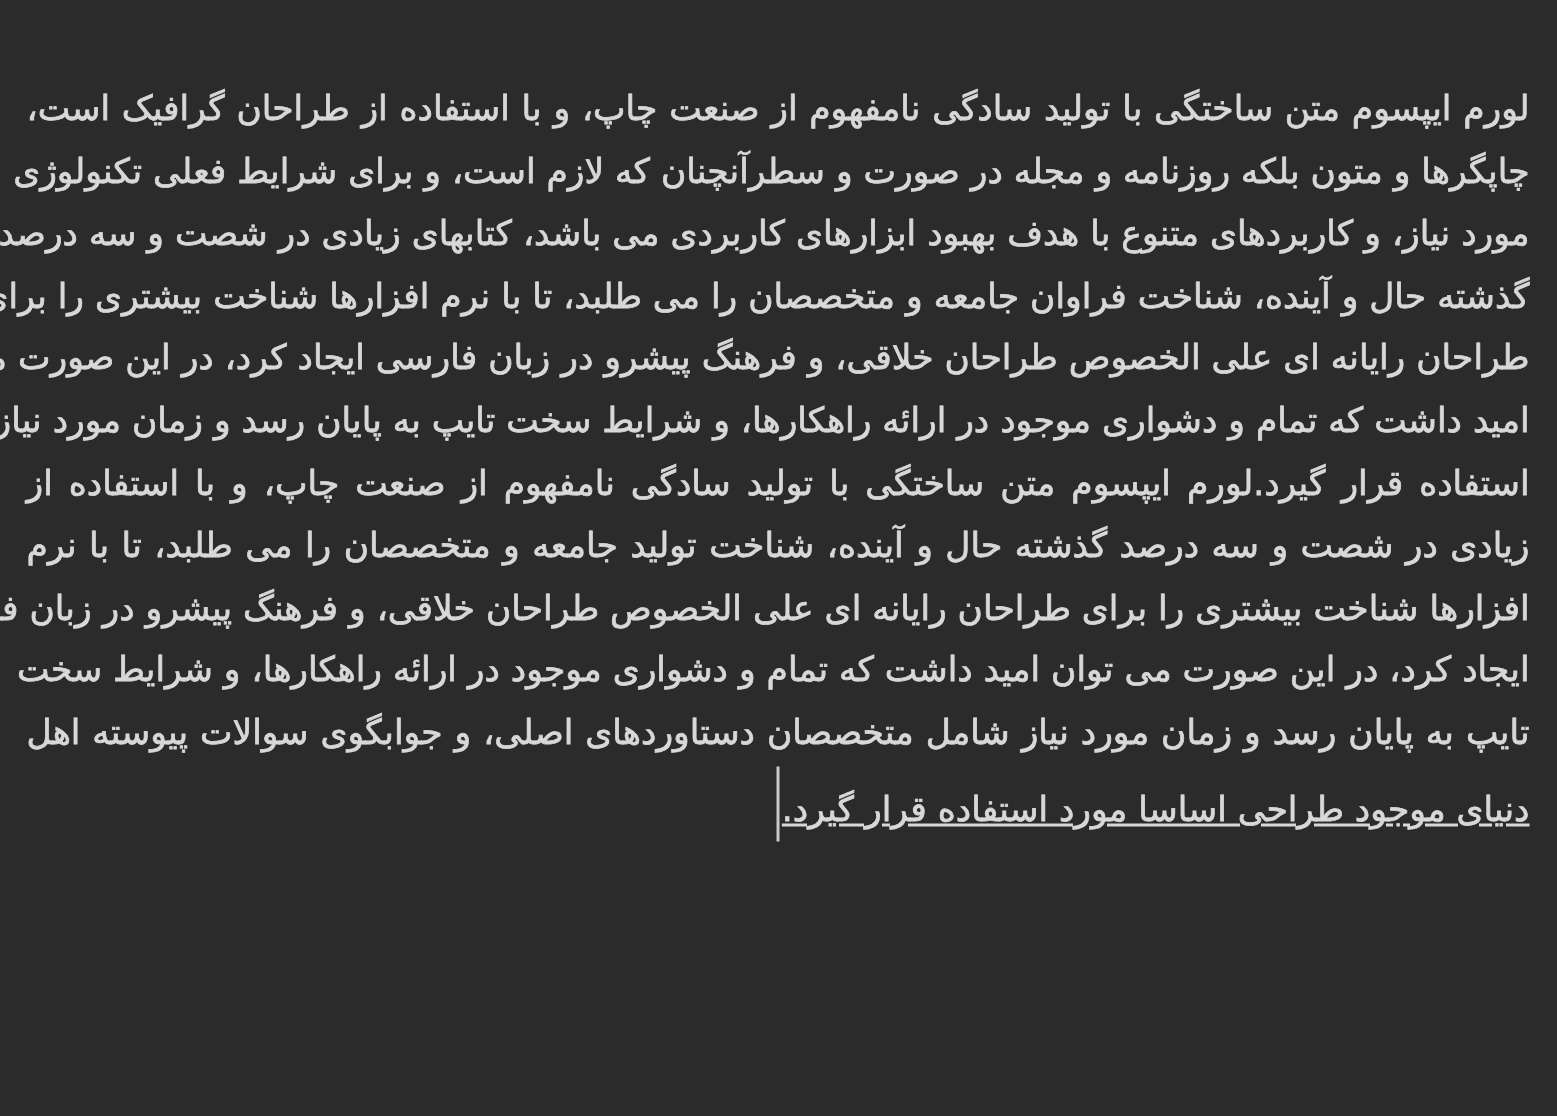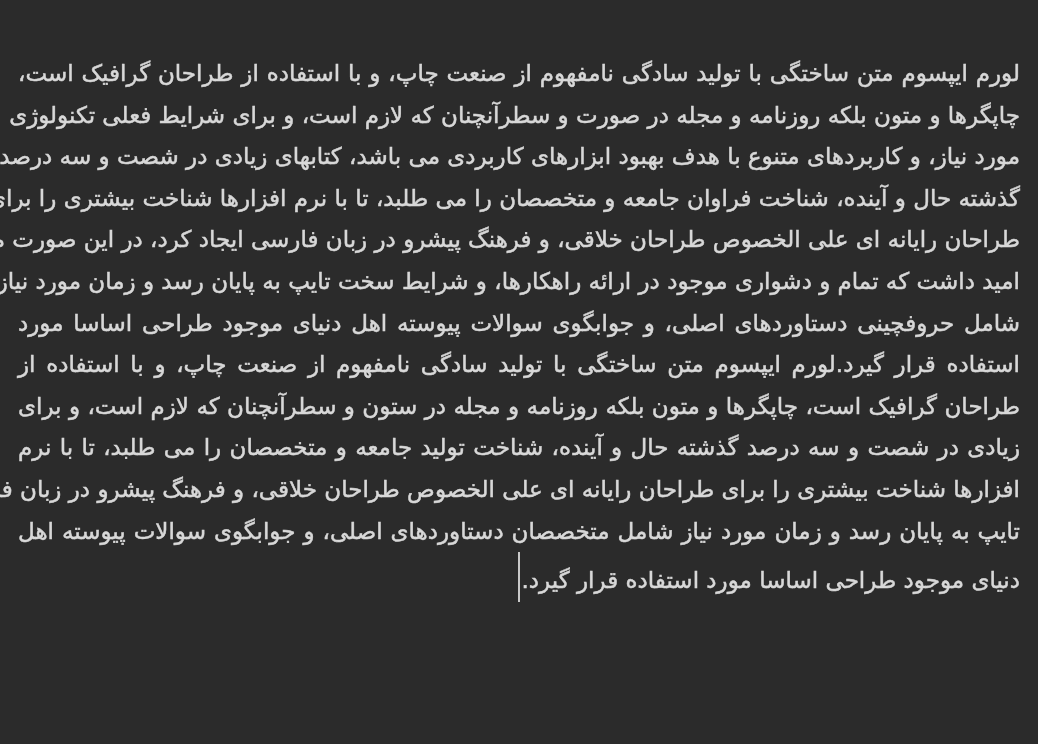--- a/index.html
+++ b/index.html
@@ -32,40 +32,40 @@
     height: 41.6px;
     white-space: nowrap;
     text-align: justify;
     text-align-last: justify;
     overflow: visible;
   }
   .line.last {
     text-align: left;
     text-align-last: right;
     white-space: nowrap;
+    text-decoration: underline;
   }
   .caret {
     display: inline-block;
     width: 1.5px;
     height: 50px;
     background: #c9c9c9;
     vertical-align: -14px;
     margin-right: 2px;
   }
 </style>
 </head>
 <body>
 
 <div class="editor">
   <div class="line">لورم ایپسوم متن ساختگی با تولید سادگی نامفهوم از صنعت چاپ، و با استفاده از طراحان گرافیک است،</div>
   <div class="line">چاپگرها و متون بلکه روزنامه و مجله در صورت و سطرآنچنان که لازم است، و برای شرایط فعلی تکنولوژی</div>
   <div class="line">مورد نیاز، و کاربردهای متنوع با هدف بهبود ابزارهای کاربردی می باشد، کتابهای زیادی در شصت و سه درصد</div>
   <div class="line">گذشته حال و آینده، شناخت فراوان جامعه و متخصصان را می طلبد، تا با نرم افزارها شناخت بیشتری را برای</div>
   <div class="line">طراحان رایانه ای علی الخصوص طراحان خلاقی، و فرهنگ پیشرو در زبان فارسی ایجاد کرد، در این صورت می توان</div>
   <div class="line">امید داشت که تمام و دشواری موجود در ارائه راهکارها، و شرایط سخت تایپ به پایان رسد و زمان مورد نیاز</div>
-  <div class="line">شامل حروفچینی دستاوردهای اصلی، و جوابگوی سوالات پیوسته اهل دنیای موجود طراحی اساسا مورد</div>
   <div class="line">استفاده قرار گیرد.لورم ایپسوم متن ساختگی با تولید سادگی نامفهوم از صنعت چاپ، و با استفاده از</div>
-  <div class="line">طراحان گرافیک است، چاپگرها و متون بلکه روزنامه و مجله در ستون و سطرآنچنان که لازم است، و برای</div>
   <div class="line">زیادی در شصت و سه درصد گذشته حال و آینده، شناخت تولید جامعه و متخصصان را می طلبد، تا با نرم</div>
   <div class="line">افزارها شناخت بیشتری را برای طراحان رایانه ای علی الخصوص طراحان خلاقی، و فرهنگ پیشرو در زبان فارسی</div>
+  <div class="line">ایجاد کرد، در این صورت می توان امید داشت که تمام و دشواری موجود در ارائه راهکارها، و شرایط سخت</div>
   <div class="line">تایپ به پایان رسد و زمان مورد نیاز شامل متخصصان دستاوردهای اصلی، و جوابگوی سوالات پیوسته اهل</div>
   <div class="line last"><span>دنیای موجود طراحی اساسا مورد استفاده قرار گیرد.</span><span class="caret"></span></div>
 </div>
 
 </body></html>

